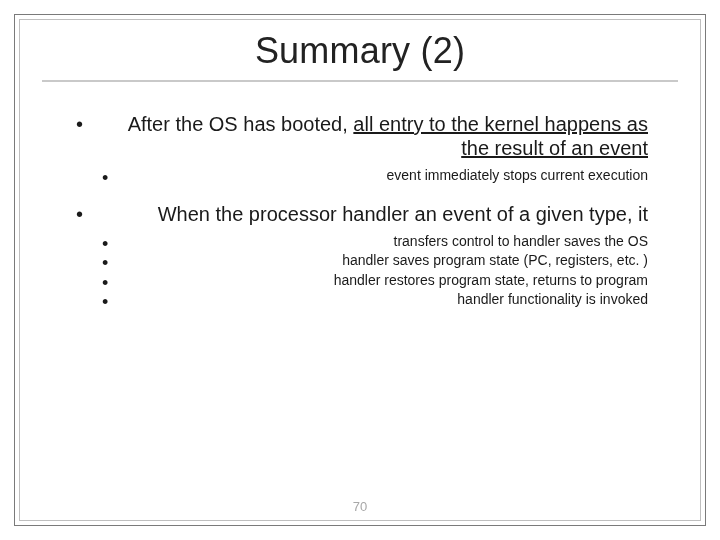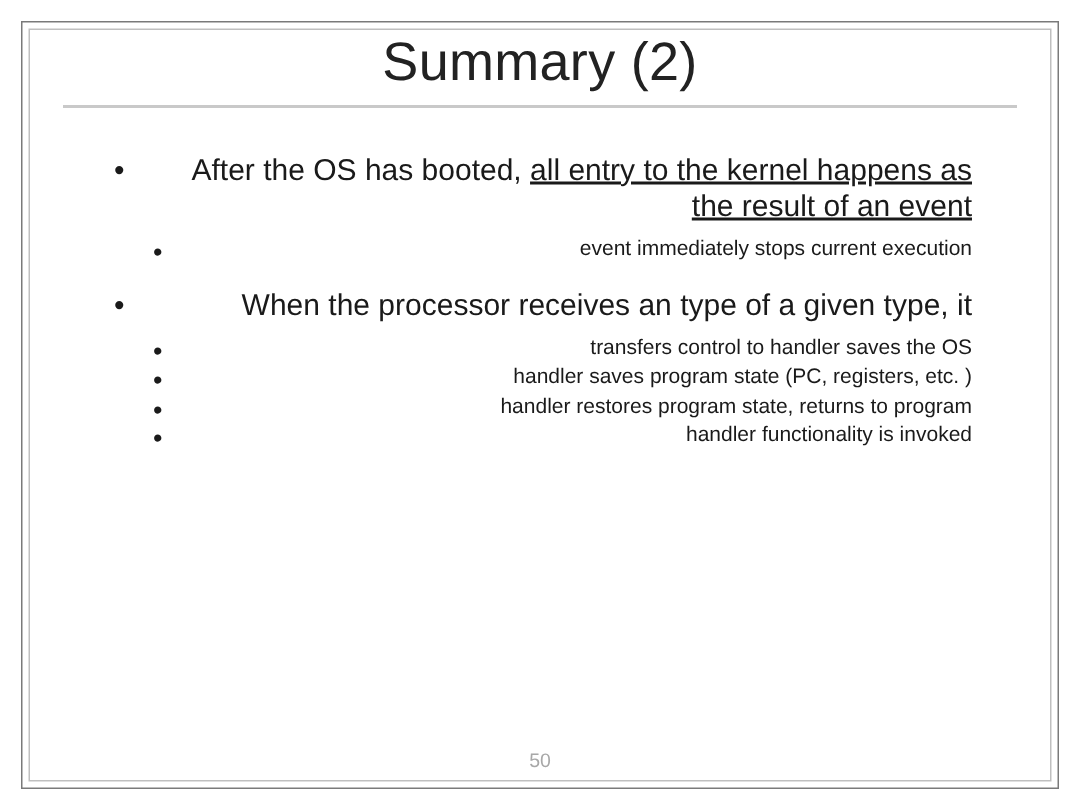--- a/index.html
+++ b/index.html
@@ -19,20 +19,21 @@
     height: 100%;
     border: 1.5px solid #7a7a7a;
     padding: 4px;
     position: relative;
   }
   .frame-inner {
     width: 100%;
     height: 100%;
     border: 1px solid #bfbfbf;
     position: relative;
+    padding-top: 10px;
   }
   .title {
     font-size: 36px;
     font-weight: 400;
     color: #222;
     text-align: center;
     margin-bottom: 8px;
     letter-spacing: 0.2px;
   }
   .title-rule {
@@ -106,28 +107,28 @@
 
           <li>
             <span>After the OS has booted,</span>
             <span class="underline">all entry to the kernel happens as the result of an event</span>
             <ul class="lvl2">
               <li>event immediately stops current execution</li>
             </ul>
           </li>
 
           <li>
-            <span>When the processor receives an type of a given type, it</span>
+            <span>When the processor handler an event of a given type, it</span>
             <ul class="lvl2">
               <li>transfers control to handler saves the OS</li>
               <li>handler saves program state (PC, registers, etc. )</li>
               <li>handler restores program state, returns to program</li>
               <li>handler functionality is invoked</li>
             </ul>
           </li>
 
         </ul>
       </div>
 
-      <div class="slide-num">50</div>
+      <div class="slide-num">70</div>
     </div>
   </div>
 </div>
 
 </body></html>

